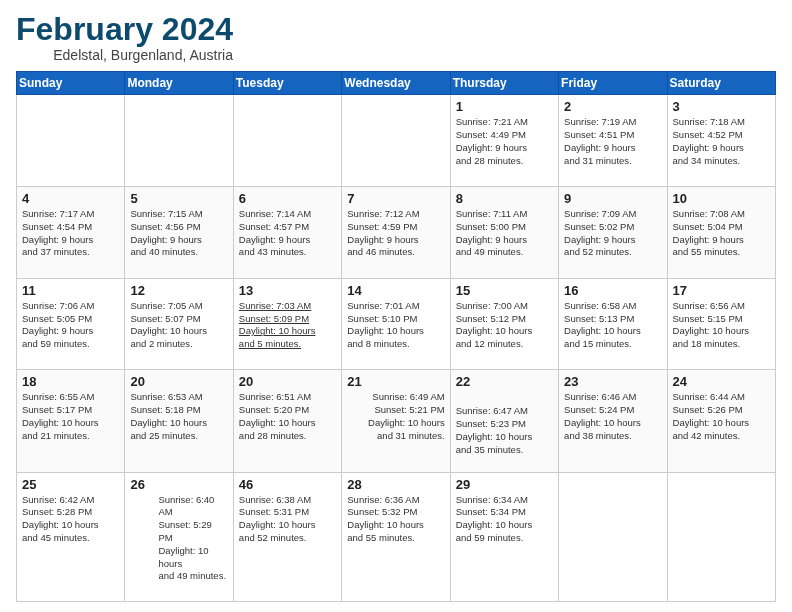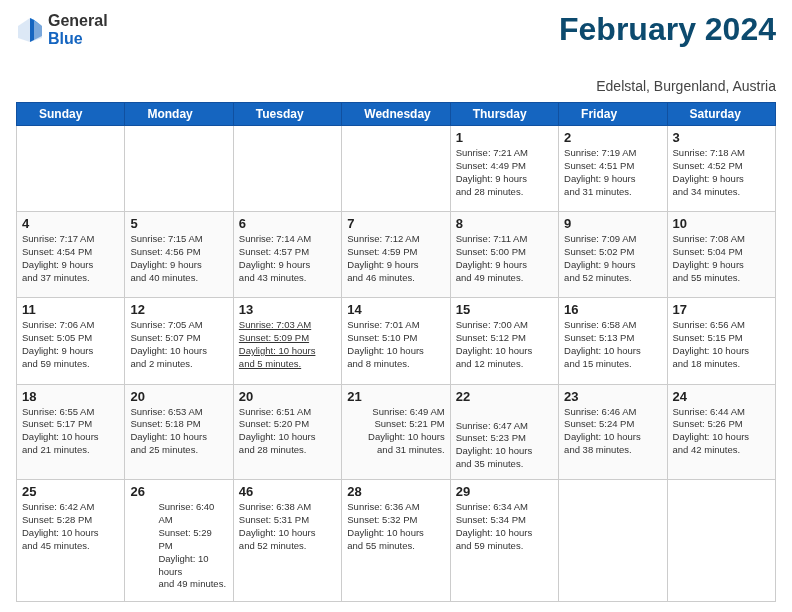--- a/index.html
+++ b/index.html
@@ -53,34 +53,33 @@
     .title-block h1 {
       font-size: 32px;
       font-weight: bold;
       color: #0c4a6e;
       line-height: 1.1;
     }
     .title-block h2 {
       font-size: 14px;
       font-weight: normal;
       color: #444;
-      margin-top: 31px;
     }
     .calendar {
       flex: 1;
       border: 1px solid #ccc;
       border-collapse: collapse;
       width: 100%;
       table-layout: fixed;
     }
     .calendar th {
       background: #1565c0;
       color: #fff;
       text-align: left;
-      padding: 4px 22px;
+      padding: 4px 2px;
       font-size: 12px;
       font-weight: bold;
       border: 1px solid #1050a0;
     }
     .calendar td {
       border: 1px solid #ccc;
       vertical-align: top;
       padding: 4px 5px;
       font-size: 10px;
       color: #333;
@@ -109,32 +108,20 @@
     }
     .calendar thead tr th {
       background: #1565c0;
     }
   </style>
 </head>
 <body>
 
 <div class="page">
   <div class="header">
-    <div class="logo">
-      <svg class="logo-icon" viewBox="0 0 28 28">
-        <polygon points="14,2 26,10 26,22 14,26 2,22 2,10" fill="#1565c0" opacity="0.15"></polygon>
-        <polygon points="18,4 26,10 26,20 18,24" fill="#1565c0" opacity="0.5"></polygon>
-        <polygon points="14,2 18,4 18,24 14,26" fill="#1565c0"></polygon>
-        <polygon points="14,2 26,10 18,4" fill="#1a80e0"></polygon>
-      </svg>
-      <div class="logo-text">
-        <span class="logo-general">General</span>
-        <span class="logo-blue">Blue</span>
-      </div>
-    </div>
     <div class="title-block">
       <h1>February 2024</h1>
       <h2>Edelstal, Burgenland, Austria</h2>
     </div>
   </div>
 
   <table class="calendar">
     <thead>
       <tr>
         <th>Sunday</th>

